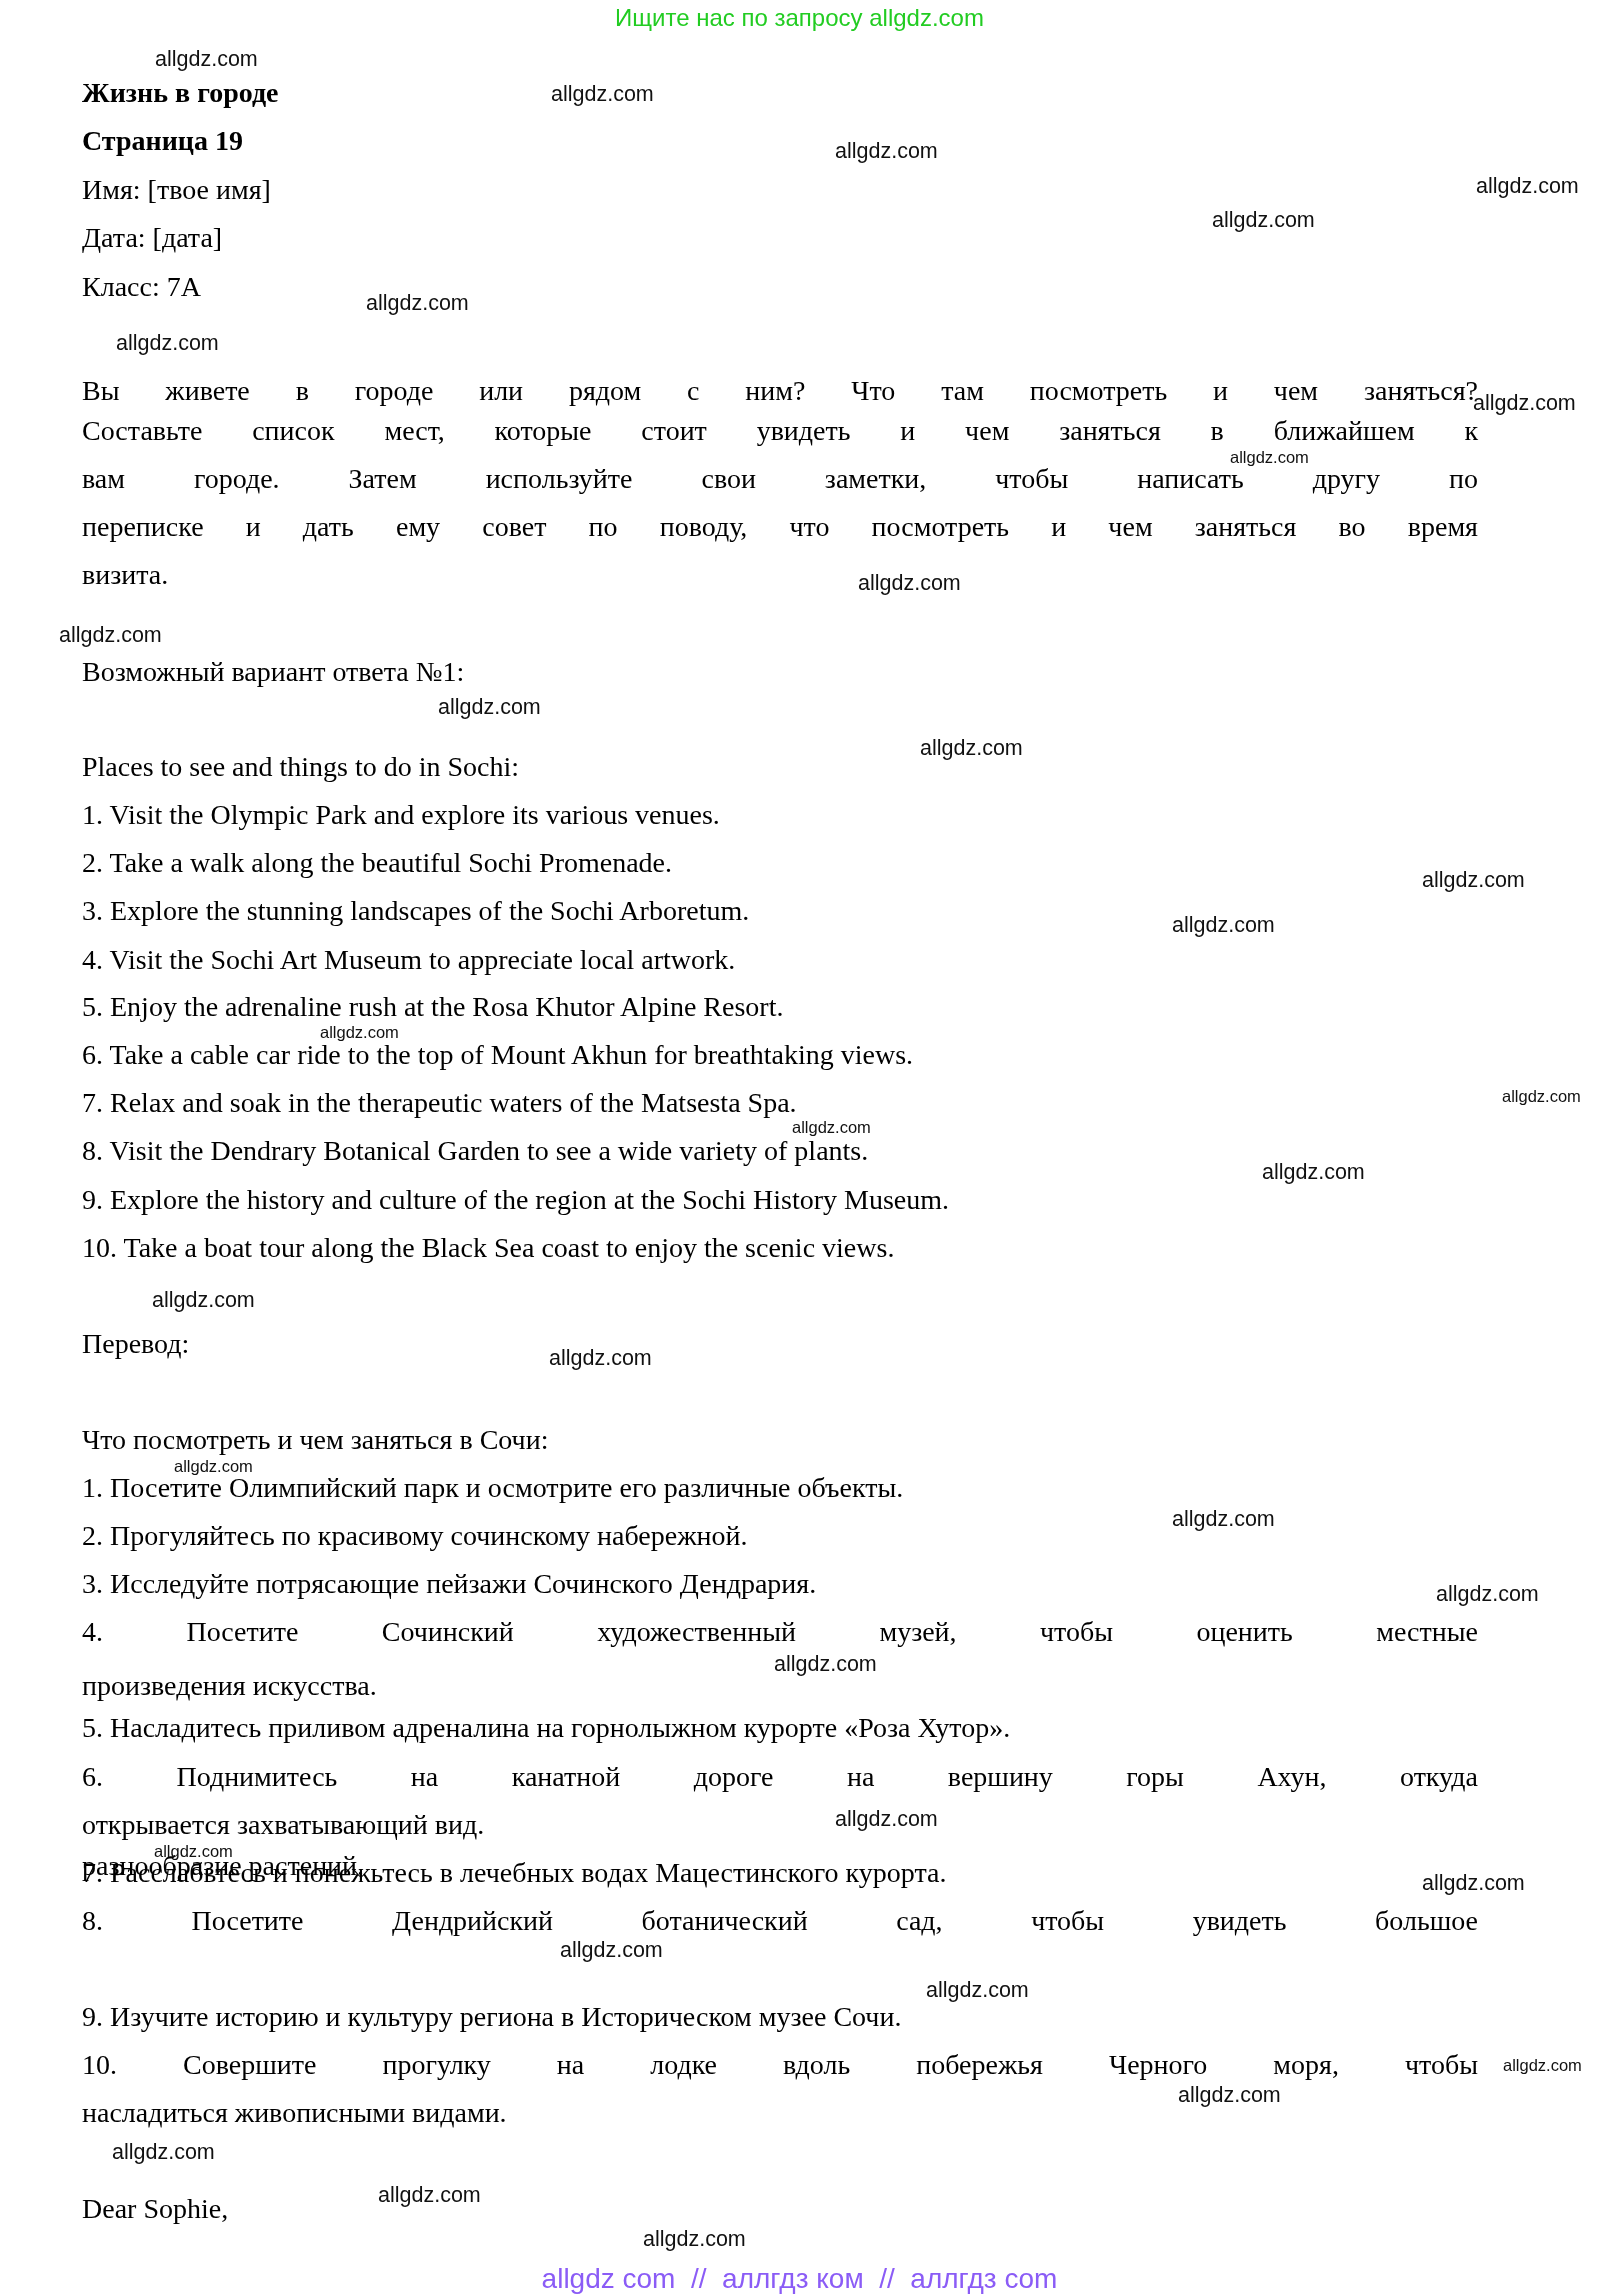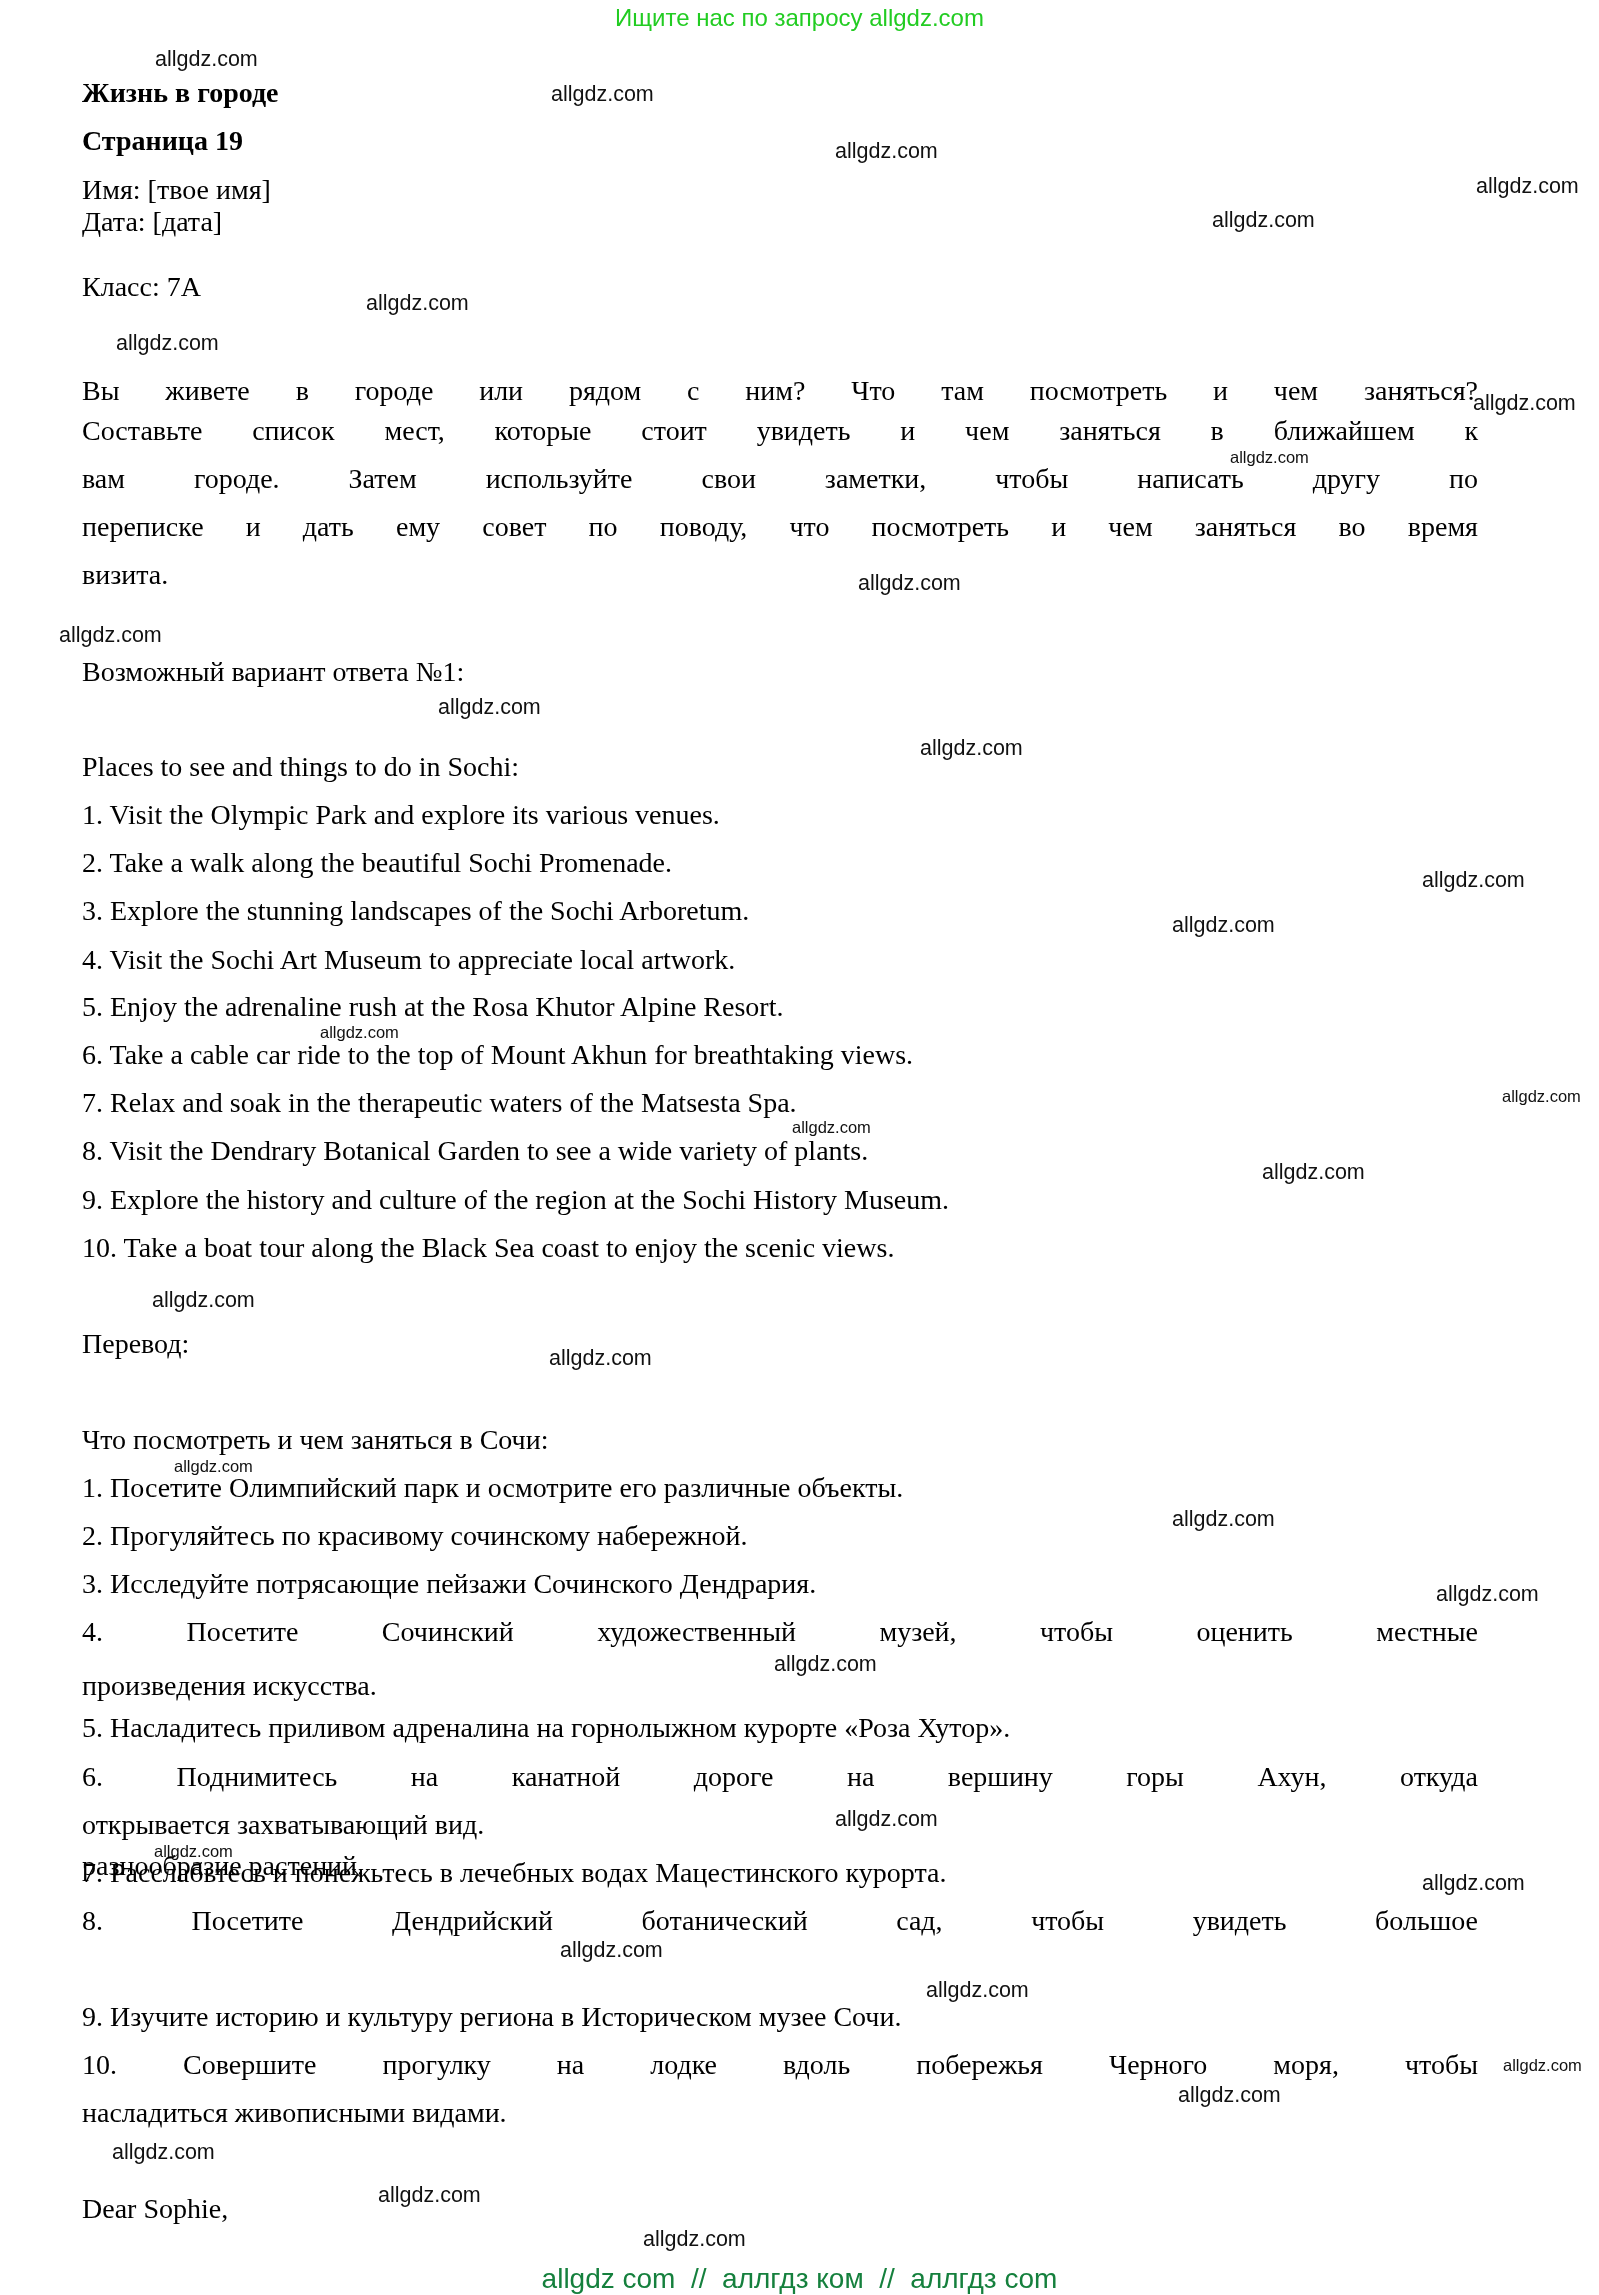--- a/index.html
+++ b/index.html
@@ -14,21 +14,21 @@
   .bottom-banner { position: absolute; top: 2262px; left: 0; width: 1599px; text-align: center; font-family: "Liberation Sans", "DejaVu Sans", sans-serif; font-size: 28px; line-height: 33px; }
 </style>
 </head>
 <body>
 
 <div class="top-banner" style="color:#22cc22;">Ищите нас по запросу allgdz.com</div>
 
 <div class="line serif bold" style="top:69px;">Жизнь в городе</div>
 <div class="line serif bold" style="top:117px;">Страница 19</div>
 <div class="line serif" style="top:166px;">Имя: [твое имя]</div>
-<div class="line serif" style="top:198px;">Дата: [дата]</div>
+<div class="line serif" style="top:214px;">Дата: [дата]</div>
 <div class="line serif" style="top:263px;">Класс: 7А</div>
 
 <div>
   <div class="line serif just" style="top:367px;">Вы живете в городе или рядом с ним? Что там посмотреть и чем заняться?</div>
   <div class="line serif just" style="top:407px;">Составьте список мест, которые стоит увидеть и чем заняться в ближайшем к</div>
   <div class="line serif just" style="top:455px;">вам городе. Затем используйте свои заметки, чтобы написать другу по</div>
   <div class="line serif just" style="top:503px;">переписке и дать ему совет по поводу, что посмотреть и чем заняться во время</div>
   <div class="line serif" style="top:551px;text-align:center;">визита.</div>
 </div>
 
@@ -99,14 +99,14 @@
 <div class="wm small" style="left:154px;top:1842px;">allgdz.com</div>
 <div class="wm" style="left:1422px;top:1871px;">allgdz.com</div>
 <div class="wm" style="left:560px;top:1938px;">allgdz.com</div>
 <div class="wm" style="left:926px;top:1978px;">allgdz.com</div>
 <div class="wm small" style="left:1503px;top:2056px;">allgdz.com</div>
 <div class="wm" style="left:1178px;top:2083px;">allgdz.com</div>
 <div class="wm" style="left:112px;top:2140px;">allgdz.com</div>
 <div class="wm" style="left:378px;top:2183px;">allgdz.com</div>
 <div class="wm" style="left:643px;top:2227px;">allgdz.com</div>
 
-<div class="bottom-banner" style="color:#15803d;white-space:pre;">allgdz com  //  аллгдз ком  //  аллгдз com</div>
+<div class="bottom-banner" style="color:#8b5cf6;white-space:pre;">allgdz com  //  аллгдз ком  //  аллгдз com</div>
 
 
 </body></html>

